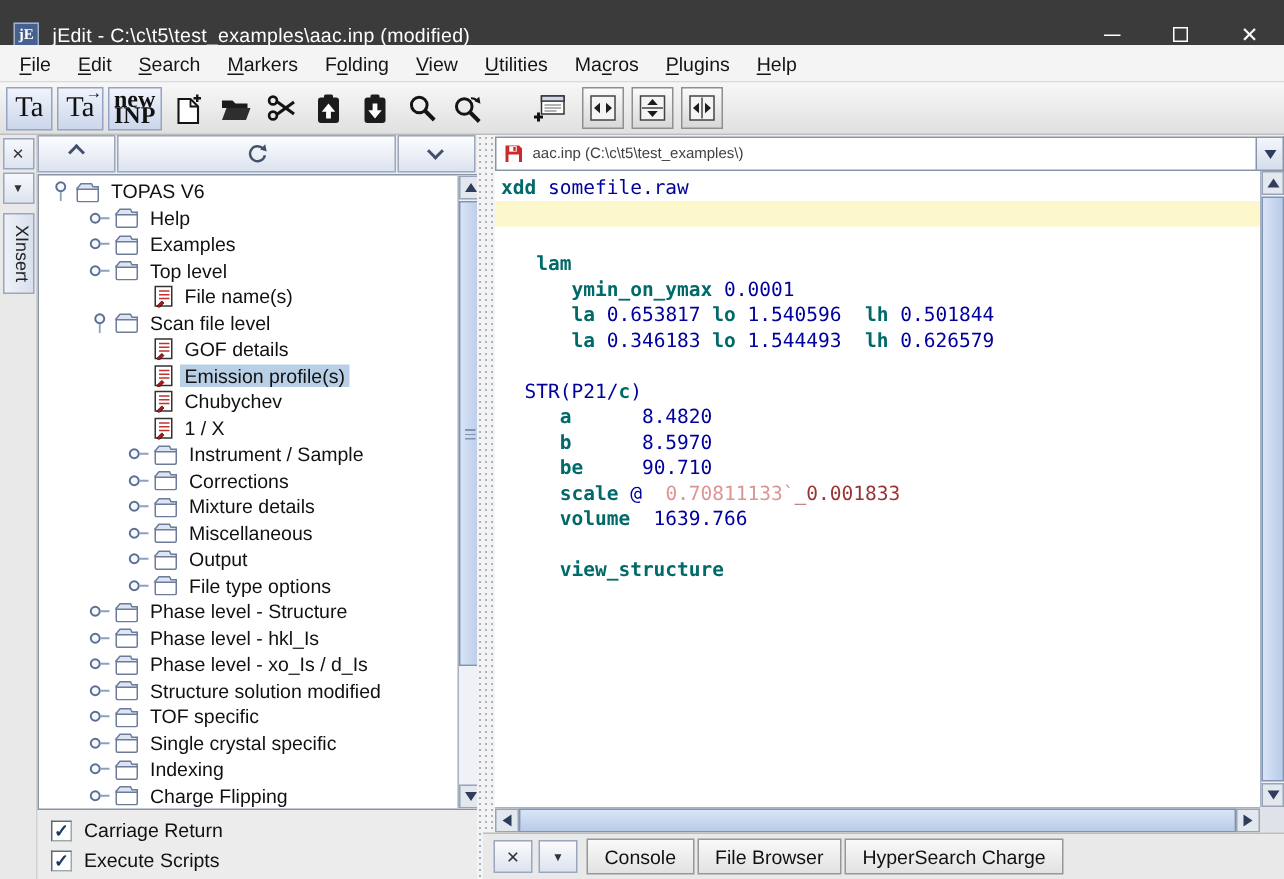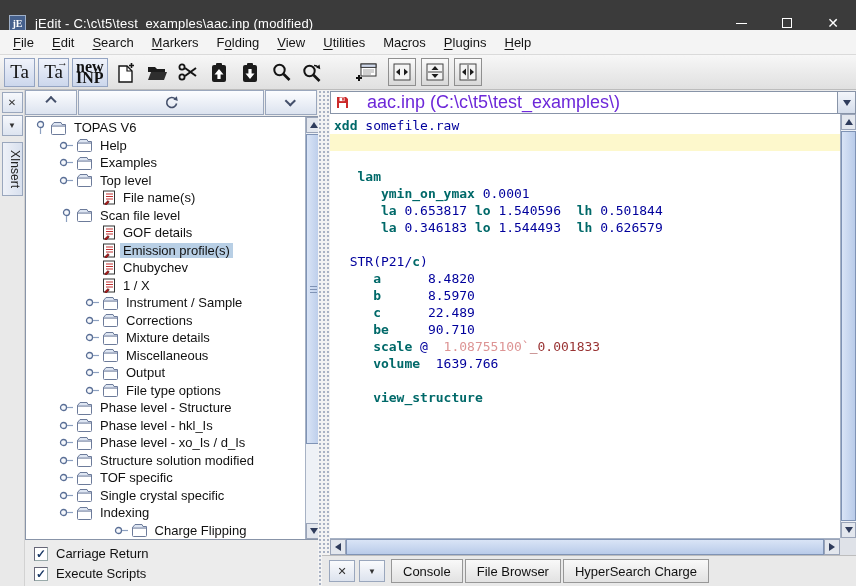--- a/index.html
+++ b/index.html
@@ -87,21 +87,21 @@
   .cb-box { width:14px; height:14px; background:#fff; border:1px solid #9aa;
     border-top-color:#667; border-left-color:#667; display:flex; align-items:center;
     justify-content:center; font-size:12px; font-weight:bold; color:#1c3a66; flex:none; }
   
   .splitter { position:absolute; left:318px; top:90px; width:12px; bottom:0;
     background-color:#f3f3f3; background-image:radial-gradient(#a9b2c4 .9px, transparent 1.05px);
     background-size:4px 4px; }
   
   .buffer-bar { position:absolute; left:330px; top:91px; right:0; height:23px; display:flex; }
   .buffer-combo { flex:1; background:#fff; border:1px solid #8894a8; display:flex;
-    align-items:center; gap:18px; padding-left:5px; font-size:18px; color:#6d28d9; }
+    align-items:center; gap:6px; padding-left:5px; font-size:10px; color:#404040; }
   .combo-arrow-btn { width:18px; border:1px solid #8894a8; border-left:none;
     background:linear-gradient(#f3f6fb,#d5ddeb); display:flex; align-items:center; justify-content:center; }
   .editor-area { position:absolute; left:330px; top:114px; right:16px; bottom:48px;
     background:#fff; overflow:hidden; padding-top:3px; }
   .code-line { height:17px; line-height:17px; font-family:"DejaVu Sans Mono", monospace;
     font-size:13px; white-space:pre; padding-left:4px; color:#111; }
   .code-line.hl { background:var(--hl); }
   .tok-kw  { color:var(--kw); font-weight:bold; }
   .tok-val { color:var(--val); }
   .tok-errl{ color:var(--errl); }
@@ -622,21 +622,21 @@
             </svg>
           </span>
           <span class="tree-ico">
             <svg width="17" height="14" viewBox="0 0 17 14">
               <path d="M1.5 4.5 h14 v8 a1 1 0 0 1 -1 1 h-12 a1 1 0 0 1 -1 -1 z" fill="#fff" stroke="#6c7b9a"></path>
               <path d="M1.5 4.5 l2.5-3 h7 l1 2 h3.5 v1.6 h-14 z" fill="#dde5f2" stroke="#6c7b9a"></path>
             </svg>
           </span>
           <span class="tree-label">Indexing</span>
         </div>
-        <div class="tree-row" style="padding-left: 32px; justify-content: center;">
+        <div class="tree-row" style="padding-left: 32px;">
           <span class="tree-handle">
             <svg width="15" height="9" viewBox="0 0 15 9">
               <circle cx="4.5" cy="4.5" r="3" fill="#f6f8fc" stroke="#5a6f96" stroke-width="1.3"></circle>
               <line x1="8" y1="4.5" x2="14" y2="4.5" stroke="#8ca0c0" stroke-width="1.2"></line>
             </svg>
           </span>
           <span class="tree-ico">
             <svg width="17" height="14" viewBox="0 0 17 14">
               <path d="M1.5 4.5 h14 v8 a1 1 0 0 1 -1 1 h-12 a1 1 0 0 1 -1 -1 z" fill="#fff" stroke="#6c7b9a"></path>
               <path d="M1.5 4.5 l2.5-3 h7 l1 2 h3.5 v1.6 h-14 z" fill="#dde5f2" stroke="#6c7b9a"></path>
@@ -693,23 +693,22 @@
       <div class="code-line hl"></div>
       <div class="code-line"></div>
       <div class="code-line"><span class="tok-kw">   lam</span></div>
       <div class="code-line"><span class="tok-kw">      ymin_on_ymax</span><span class="tok-val"> 0.0001</span></div>
       <div class="code-line"><span class="tok-kw">      la</span><span class="tok-val"> 0.653817 </span><span class="tok-kw">lo</span><span class="tok-val"> 1.540596  </span><span class="tok-kw">lh</span><span class="tok-val"> 0.501844</span></div>
       <div class="code-line"><span class="tok-kw">      la</span><span class="tok-val"> 0.346183 </span><span class="tok-kw">lo</span><span class="tok-val"> 1.544493  </span><span class="tok-kw">lh</span><span class="tok-val"> 0.626579</span></div>
       <div class="code-line"></div>
       <div class="code-line"><span class="tok-val">  STR(P21/</span><span class="tok-kw">c</span><span class="tok-val">)</span></div>
       <div class="code-line"><span class="tok-kw">     a</span><span class="tok-val">      8.4820</span></div>
       <div class="code-line"><span class="tok-kw">     b</span><span class="tok-val">      8.5970</span></div>
-      <div class="code-line"><span class="tok-kw">     c</span><span class="tok-val">      22.489</span></div>
       <div class="code-line"><span class="tok-kw">     be</span><span class="tok-val">     90.710</span></div>
-      <div class="code-line"><span class="tok-kw">     scale</span><span class="tok-val"> @  </span><span class="tok-errl">1.08755100`</span><span class="tok-errd">_0.001833</span></div>
+      <div class="code-line"><span class="tok-kw">     scale</span><span class="tok-val"> @  </span><span class="tok-errl">0.70811133`</span><span class="tok-errd">_0.001833</span></div>
       <div class="code-line"><span class="tok-kw">     volume</span><span class="tok-val">  1639.766</span></div>
       <div class="code-line"></div>
       <div class="code-line"><span class="tok-kw">     view_structure</span></div>
     </div>
 
   <div class="editor-vscroll">
     <div class="sb-btn" style="top:0;">
         <span class="tri up"></span>
       </div>
     <div class="sb-thumb" style="top:17px;bottom:17px;"></div>

